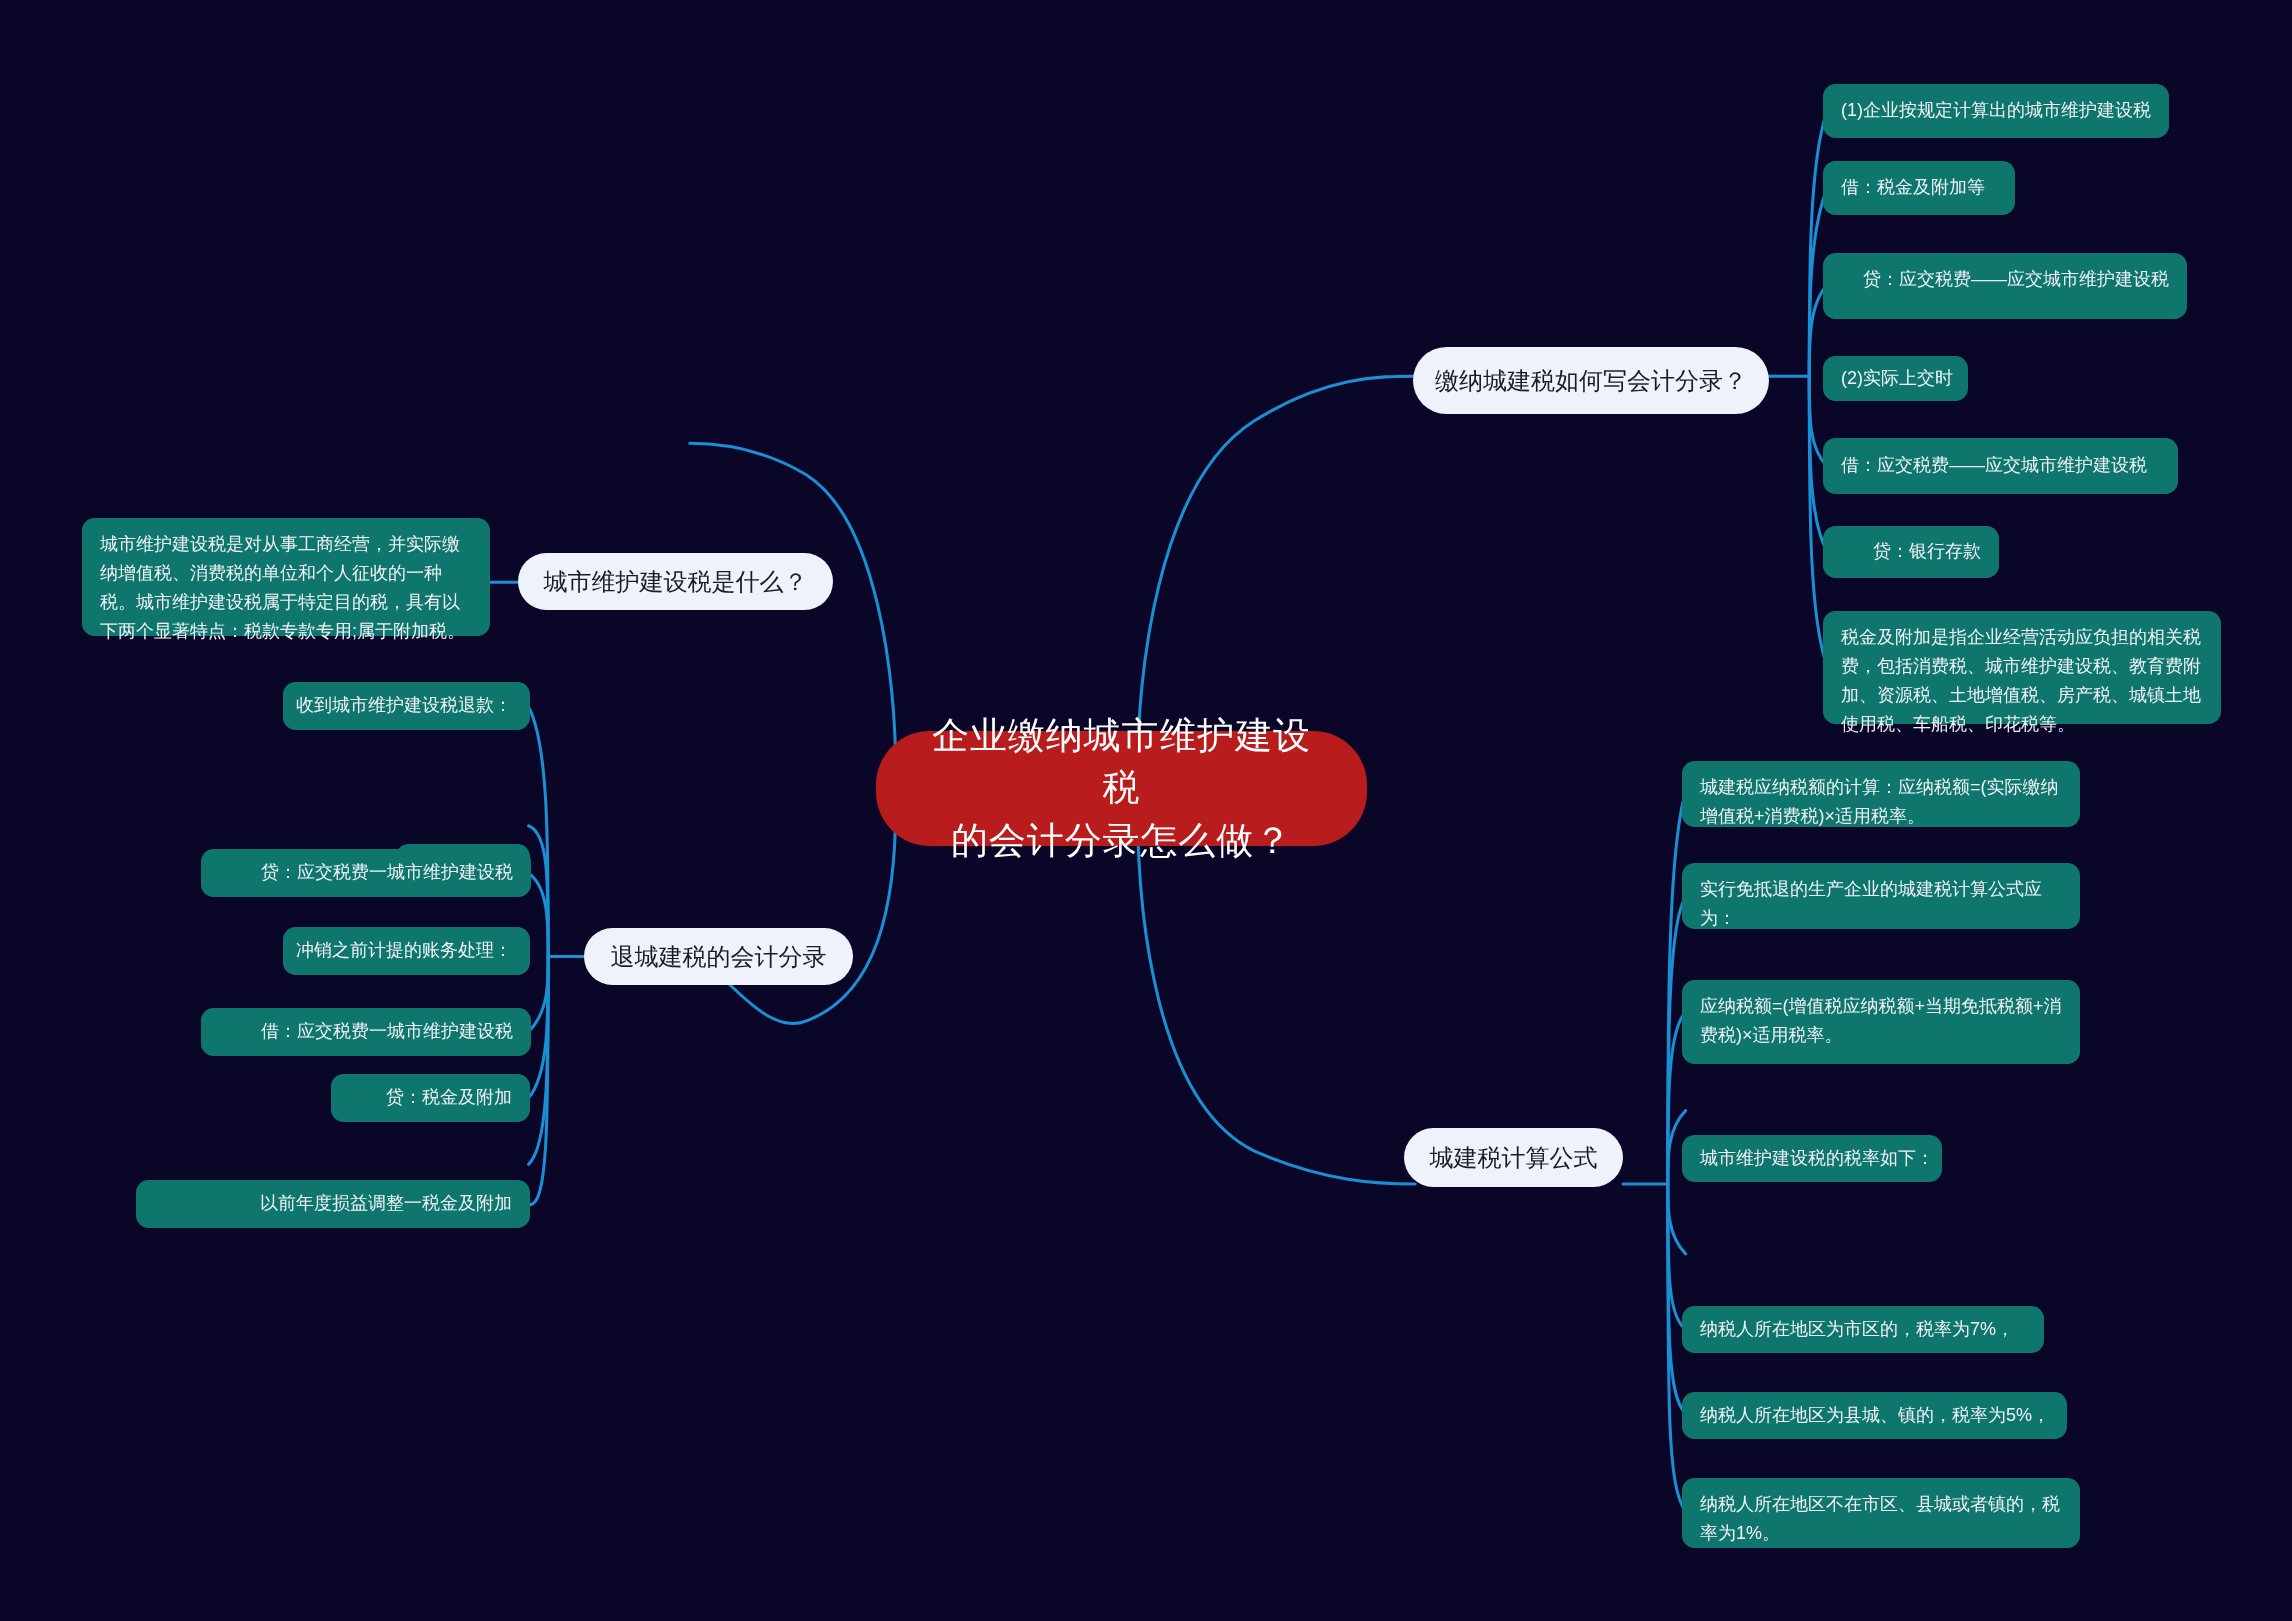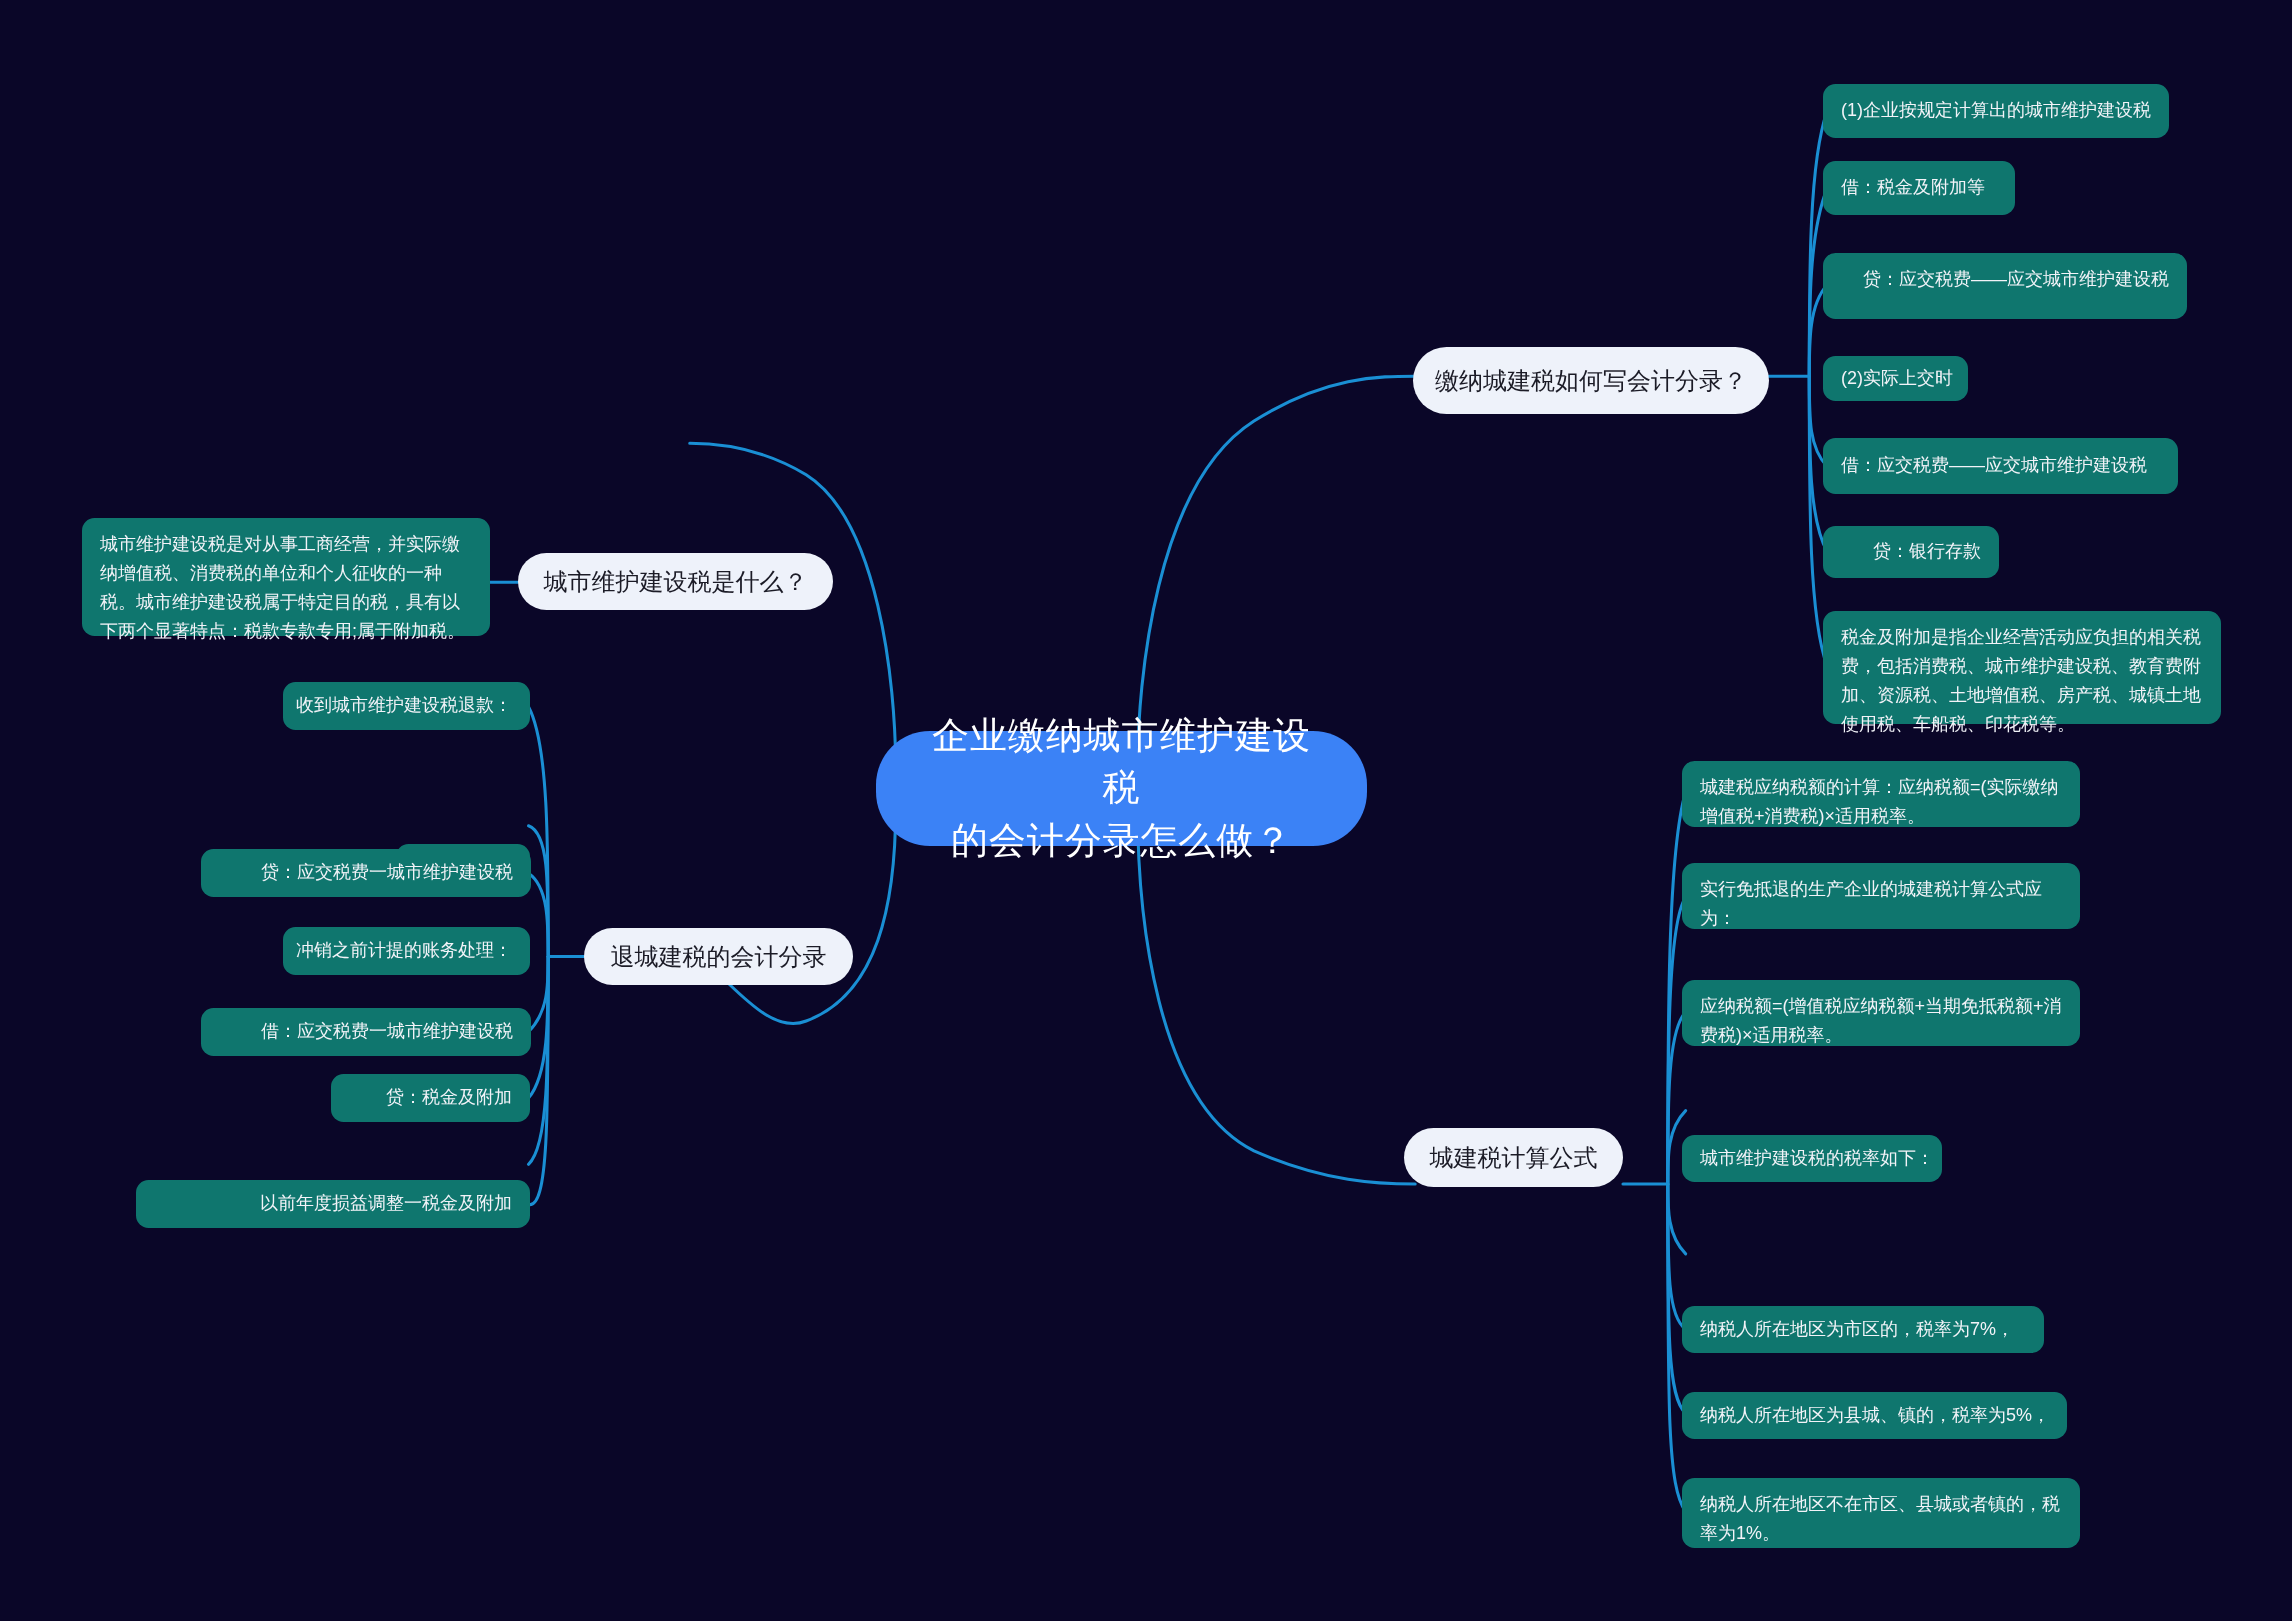--- a/index.html
+++ b/index.html
@@ -7,21 +7,21 @@
   body{
     font-family:"Liberation Sans","DejaVu Sans",sans-serif;
     width:2293px;height:1622px;overflow:hidden;position:relative;
   }
   #canvas{position:relative;width:2293px;height:1622px;background:#0a0628;}
   svg#links{position:absolute;left:0;top:0;width:2293px;height:1622px;pointer-events:none;}
   .node{position:absolute;box-sizing:border-box;}
 
   
   .root{
-    background:#3b82f6;color:#ffffff;border-radius:54px;
+    background:#b91c1c;color:#ffffff;border-radius:54px;
     font-size:37px;line-height:1.42;letter-spacing:0.9px;
     padding:23px 38px;text-align:center;
     display:flex;align-items:center;
   }
   .root span{display:block;}
 
   
   .branch{
     background:#eef2fa;color:#1b1b26;border-radius:36px;
     font-size:24px;line-height:1.3;padding:15px 30px;
@@ -128,21 +128,21 @@
   </div>
 
   <div class="node leaf wrap" style="left:1682px;top:761px;width:398px;height:66px;">
     <span>城建税应纳税额的计算：应纳税额=(实际缴纳增值税+消费税)×适用税率。</span>
   </div>
 
   <div class="node leaf wrap" style="left:1682px;top:863px;width:398px;height:66px;">
     <span>实行免抵退的生产企业的城建税计算公式应为：</span>
   </div>
 
-  <div class="node leaf wrap" style="left:1682px;top:980px;width:398px;height:66px;">
+  <div class="node leaf wrap" style="left:1682px;top:980px;width:398px;height:84px;">
     <span>应纳税额=(增值税应纳税额+当期免抵税额+消费税)×适用税率。</span>
   </div>
 
   <div class="node leaf one-line" style="left:1682px;top:1135px;width:260px;height:47px;">
     <span>城市维护建设税的税率如下：</span>
   </div>
 
 
   <div class="node leaf one-line" style="left:1682px;top:1306px;width:362px;height:47px;">
     <span>纳税人所在地区为市区的，税率为7%，</span>

